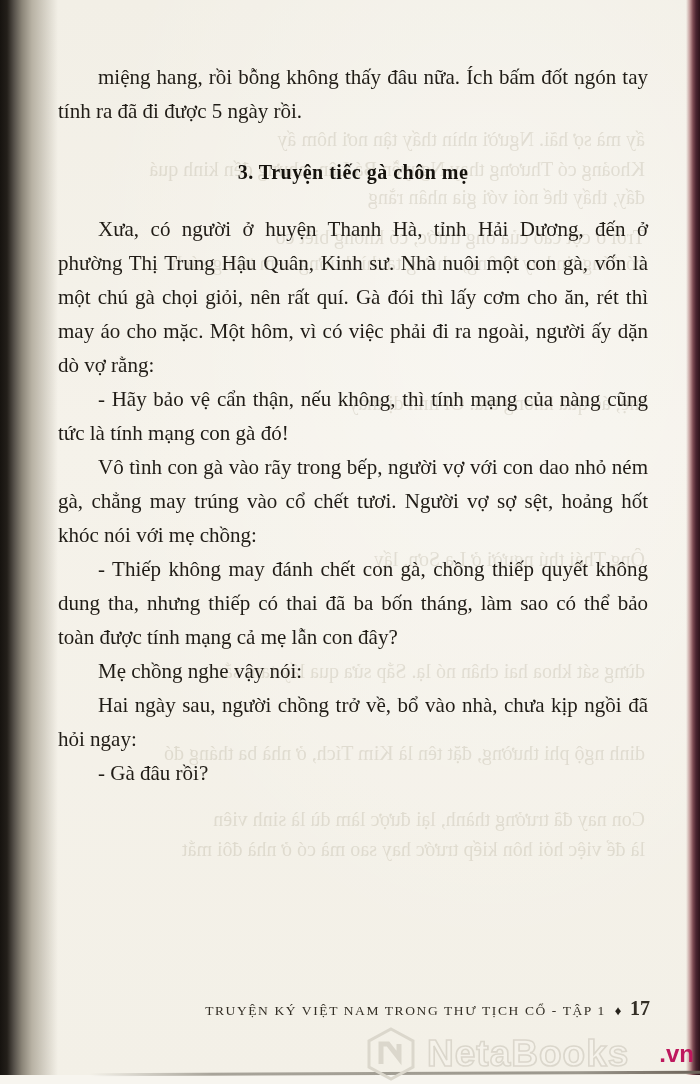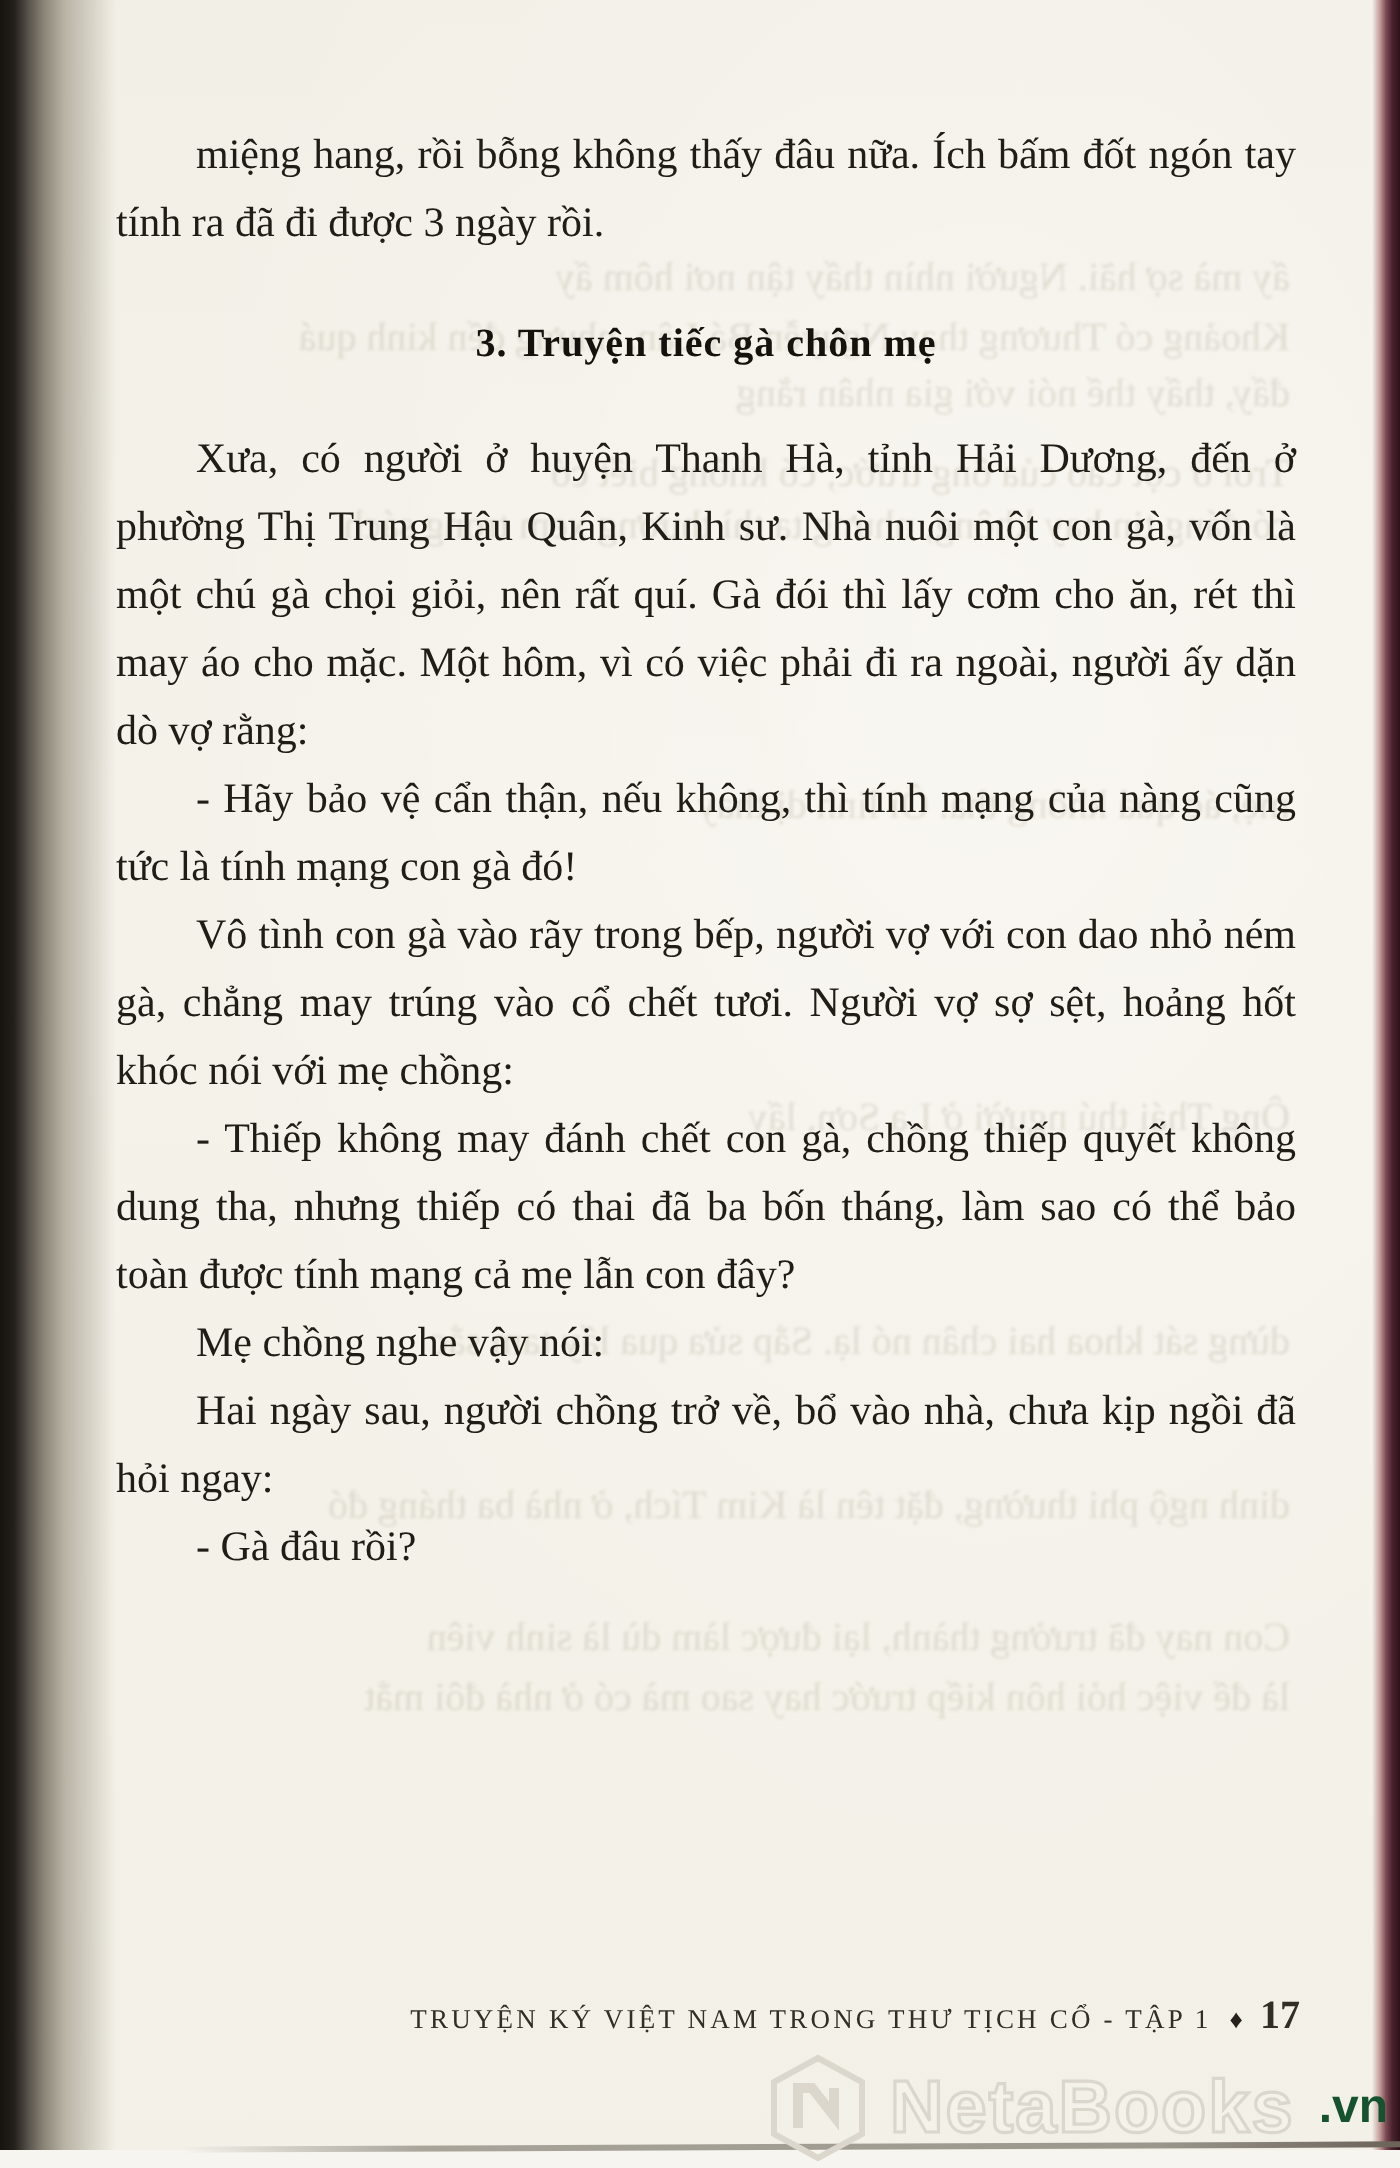--- a/index.html
+++ b/index.html
@@ -87,21 +87,21 @@
   }
   .wm-text {
     font-family: "Liberation Sans", sans-serif;
     font-weight: bold; font-size: 37px; letter-spacing: 1px;
     color: rgba(250, 248, 242, 0.25);
     -webkit-text-stroke: 1.6px #dbd7cc;
   }
   .wm-tld {
     font-family: "Liberation Sans", sans-serif;
     font-weight: bold; font-size: 24px;
-    color: #14532d; margin-left: 2px;
+    color: #be185d; margin-left: 20px;
   }
 </style>
 </head>
 <body>
 
 <div class="paper-tone"></div>
 
 <div class="bleedthrough">
   <div class="bleed-line" style="top:128px">ấy mà sợ hãi. Người nhìn thấy tận nơi hôm ấy</div>
   <div class="bleed-line" style="top:158px">Khoảng có Thương thay Nguyễn Bá Lân, nhưng đến kinh quá</div>
@@ -110,21 +110,21 @@
   <div class="bleed-line" style="top:252px">có đáng tin hay không, nhưng ta thì thương xem trong sách</div>
   <div class="bleed-line" style="top:392px">mẹ, ác quá không tha. Ôi linh dị thay</div>
   <div class="bleed-line" style="top:548px">Ông Thái thú người ở La Sơn, lấy</div>
   <div class="bleed-line" style="top:660px">dừng sát khoa hai chân nó lạ. Sắp sửa qua lấy tam sắc</div>
   <div class="bleed-line" style="top:742px">dinh ngộ phi thường, đặt tên là Kim Tích, ở nhà ba tháng đó</div>
   <div class="bleed-line" style="top:808px">Con nay đã trưởng thành, lại được làm dù là sinh viên</div>
   <div class="bleed-line" style="top:838px">là để việc hỏi hôn kiếp trước hay sao mà có ở nhà đôi mắt</div>
 </div>
 
 <div class="content">
-  <p>miệng hang, rồi bỗng không thấy đâu nữa. Ích bấm đốt ngón tay tính ra đã đi được 3 ngày rồi.</p>
+  <p>miệng hang, rồi bỗng không thấy đâu nữa. Ích bấm đốt ngón tay tính ra đã đi được 5 ngày rồi.</p>
   <h1 class="chapter">3. Truyện tiếc gà chôn mẹ</h1>
   <p>Xưa, có người ở huyện Thanh Hà, tỉnh Hải Dương, đến ở phường Thị Trung Hậu Quân, Kinh sư. Nhà nuôi một con gà, vốn là một chú gà chọi giỏi, nên rất quí. Gà đói thì lấy cơm cho ăn, rét thì may áo cho mặc. Một hôm, vì có việc phải đi ra ngoài, người ấy dặn dò vợ rằng:</p>
   <p>- Hãy bảo vệ cẩn thận, nếu không, thì tính mạng của nàng cũng tức là tính mạng con gà đó!</p>
   <p>Vô tình con gà vào rãy trong bếp, người vợ với con dao nhỏ ném gà, chẳng may trúng vào cổ chết tươi. Người vợ sợ sệt, hoảng hốt khóc nói với mẹ chồng:</p>
   <p>- Thiếp không may đánh chết con gà, chồng thiếp quyết không dung tha, nhưng thiếp có thai đã ba bốn tháng, làm sao có thể bảo toàn được tính mạng cả mẹ lẫn con đây?</p>
   <p>Mẹ chồng nghe vậy nói:</p>
   <p>Hai ngày sau, người chồng trở về, bổ vào nhà, chưa kịp ngồi đã hỏi ngay:</p>
   <p>- Gà đâu rồi?</p>
 </div>
 

